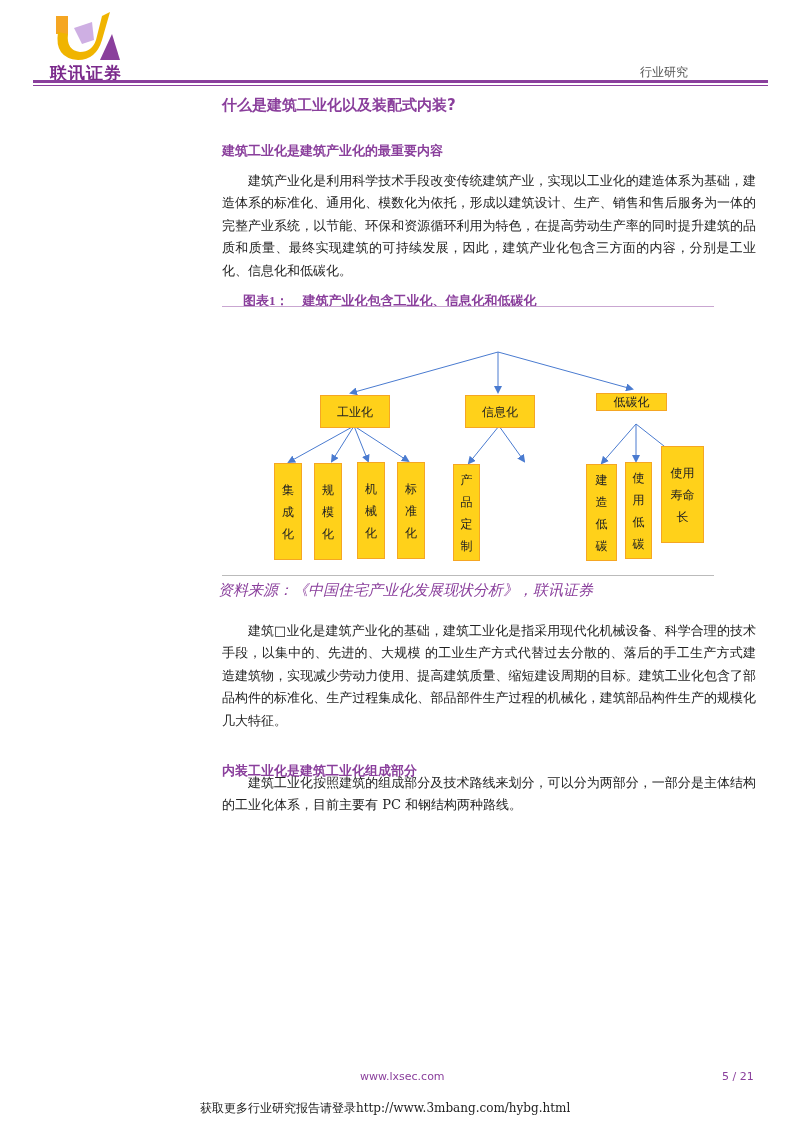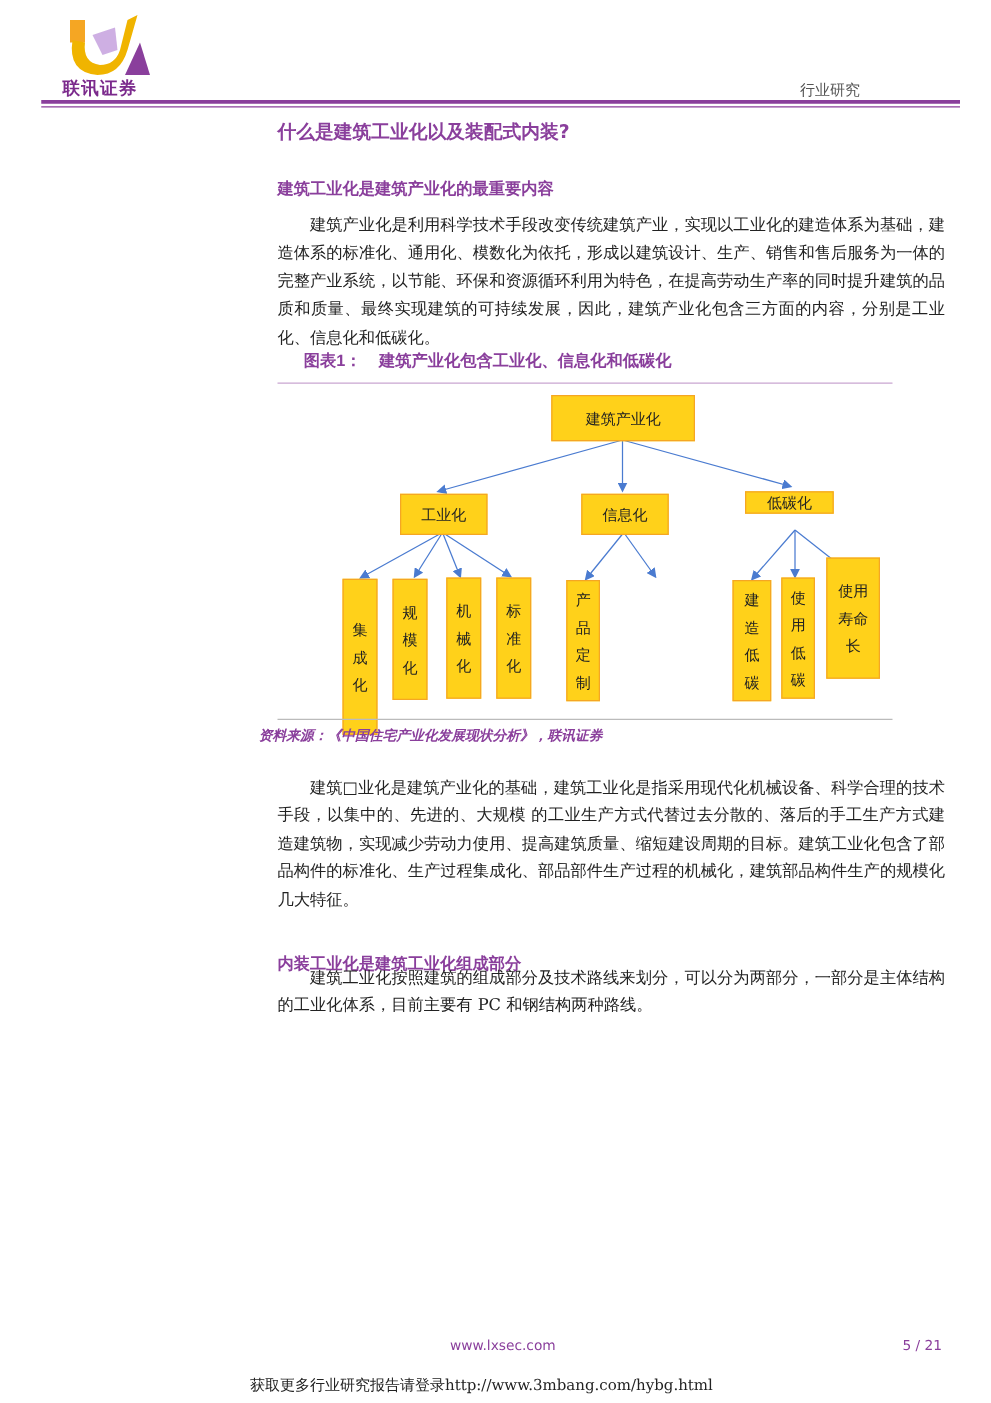--- a/index.html
+++ b/index.html
@@ -2,38 +2,38 @@
 <html><head>
 <meta charset="utf-8">
 <style>
   html, body { margin:0; padding:0; background:#ffffff; }
   body { width:793px; height:1122px; position:relative; overflow:hidden;
          font-family:"DejaVu Serif","Liberation Serif",serif; color:#222; }
   .abs { position:absolute; }
   
   .logo { left:52px; top:10px; width:70px; height:58px; }
   .logo-text { left:50px; top:62px; font-family:"DejaVu Sans","Liberation Sans",sans-serif;
-               font-size:14px; font-weight:bold; color:#7b2a8c; letter-spacing:1px; }
+               font-size:17px; font-weight:bold; color:#7b2a8c; letter-spacing:1px; }
   .header-right { left:640px; top:64px; font-family:"DejaVu Sans","Liberation Sans",sans-serif;
                   font-size:12px; color:#555; }
   .header-rule { left:33px; top:80px; width:735px; height:3px; background:#8a3f9c; }
   .header-rule2 { left:33px; top:85px; width:735px; height:1px; background:#8a3f9c; }
 
   .h1 { left:222px; top:96px; font-family:"DejaVu Sans","Liberation Sans",sans-serif;
         font-size:15px; font-weight:bold; color:#8a3f9c; }
   .h2 { font-family:"DejaVu Sans","Liberation Sans",sans-serif; font-size:13px;
         font-weight:bold; color:#8a3f9c; left:222px; }
   .para { left:222px; width:534px; font-size:13px; line-height:22.4px; color:#222;
           text-align:justify; text-indent:26px; }
-  .fig-title { left:222px; top:280px; font-family:Liberation Sans, sans-serif;
+  .fig-title { left:222px; top:292px; font-family:Liberation Serif, serif;
                font-size:13px; font-weight:bold; color:#8a3f9c;padding-left:21px; }
   .fig-title .num { margin-right:14px; }
   .fig-rule { left:222px; top:306px; width:492px; height:1px; background:#c9a6d1; }
   .fig-rule-bottom { left:222px; top:575px; width:492px; height:1px; background:#bbbbbb; }
-  .source { left:207px; top:581px; font-size:11px; font-style:italic; color:#8a3f9c;font-weight:bold; }
+  .source { left:218px; top:581px; font-size:15px; font-style:italic; color:#8a3f9c; }
 
   
   .node { position:absolute; background:#ffd11a; border:1px solid #f5a623;
           display:flex; align-items:center; justify-content:center; text-align:center;
           font-family:"DejaVu Sans","Liberation Sans",sans-serif; font-size:12px; color:#222;
           box-sizing:border-box; line-height:22px; }
   .node.vert { padding:0 3px; word-break:break-all; }
   svg.links { position:absolute; left:0; top:0; pointer-events:none; }
 
   .footer-url { left:360px; top:1070px; font-family:"DejaVu Sans","Liberation Sans",sans-serif;
@@ -84,27 +84,26 @@
       <line x1="354" y1="426" x2="368" y2="461"></line>
       <line x1="354" y1="426" x2="408" y2="461"></line>
       <line x1="499" y1="426" x2="469" y2="463"></line>
       <line x1="499" y1="426" x2="524" y2="461"></line>
       <line x1="636" y1="424" x2="602" y2="463"></line>
       <line x1="636" y1="424" x2="636" y2="461"></line>
       <line x1="636" y1="424" x2="683" y2="461"></line>
     </g>
   </svg>
 
-  <div class="node" style="left:441px;top:316px;width:115px;height:37px;">建筑产业化</div>
 
   <div class="node" style="left:320px;top:395px;width:70px;height:33px;">工业化</div>
   <div class="node" style="left:465px;top:395px;width:70px;height:33px;">信息化</div>
   <div class="node" style="left:596px;top:393px;width:71px;height:18px;">低碳化</div>
 
-  <div class="node vert" style="left:274px;top:463px;width:28px;height:125px;">集成化</div>
+  <div class="node vert" style="left:274px;top:463px;width:28px;height:97px;">集成化</div>
   <div class="node vert" style="left:314px;top:463px;width:28px;height:97px;">规模化</div>
   <div class="node vert" style="left:357px;top:462px;width:28px;height:97px;">机械化</div>
   <div class="node vert" style="left:397px;top:462px;width:28px;height:97px;">标准化</div>
 
   <div class="node vert" style="left:453px;top:464px;width:27px;height:97px;">产品定制</div>
 
   <div class="node vert" style="left:586px;top:464px;width:31px;height:97px;">建造低碳</div>
   <div class="node vert" style="left:625px;top:462px;width:27px;height:97px;">使用低碳</div>
   <div class="node vert" style="left:661px;top:446px;width:43px;height:97px;padding:0 4px;">使用寿命长</div>
 </div>

